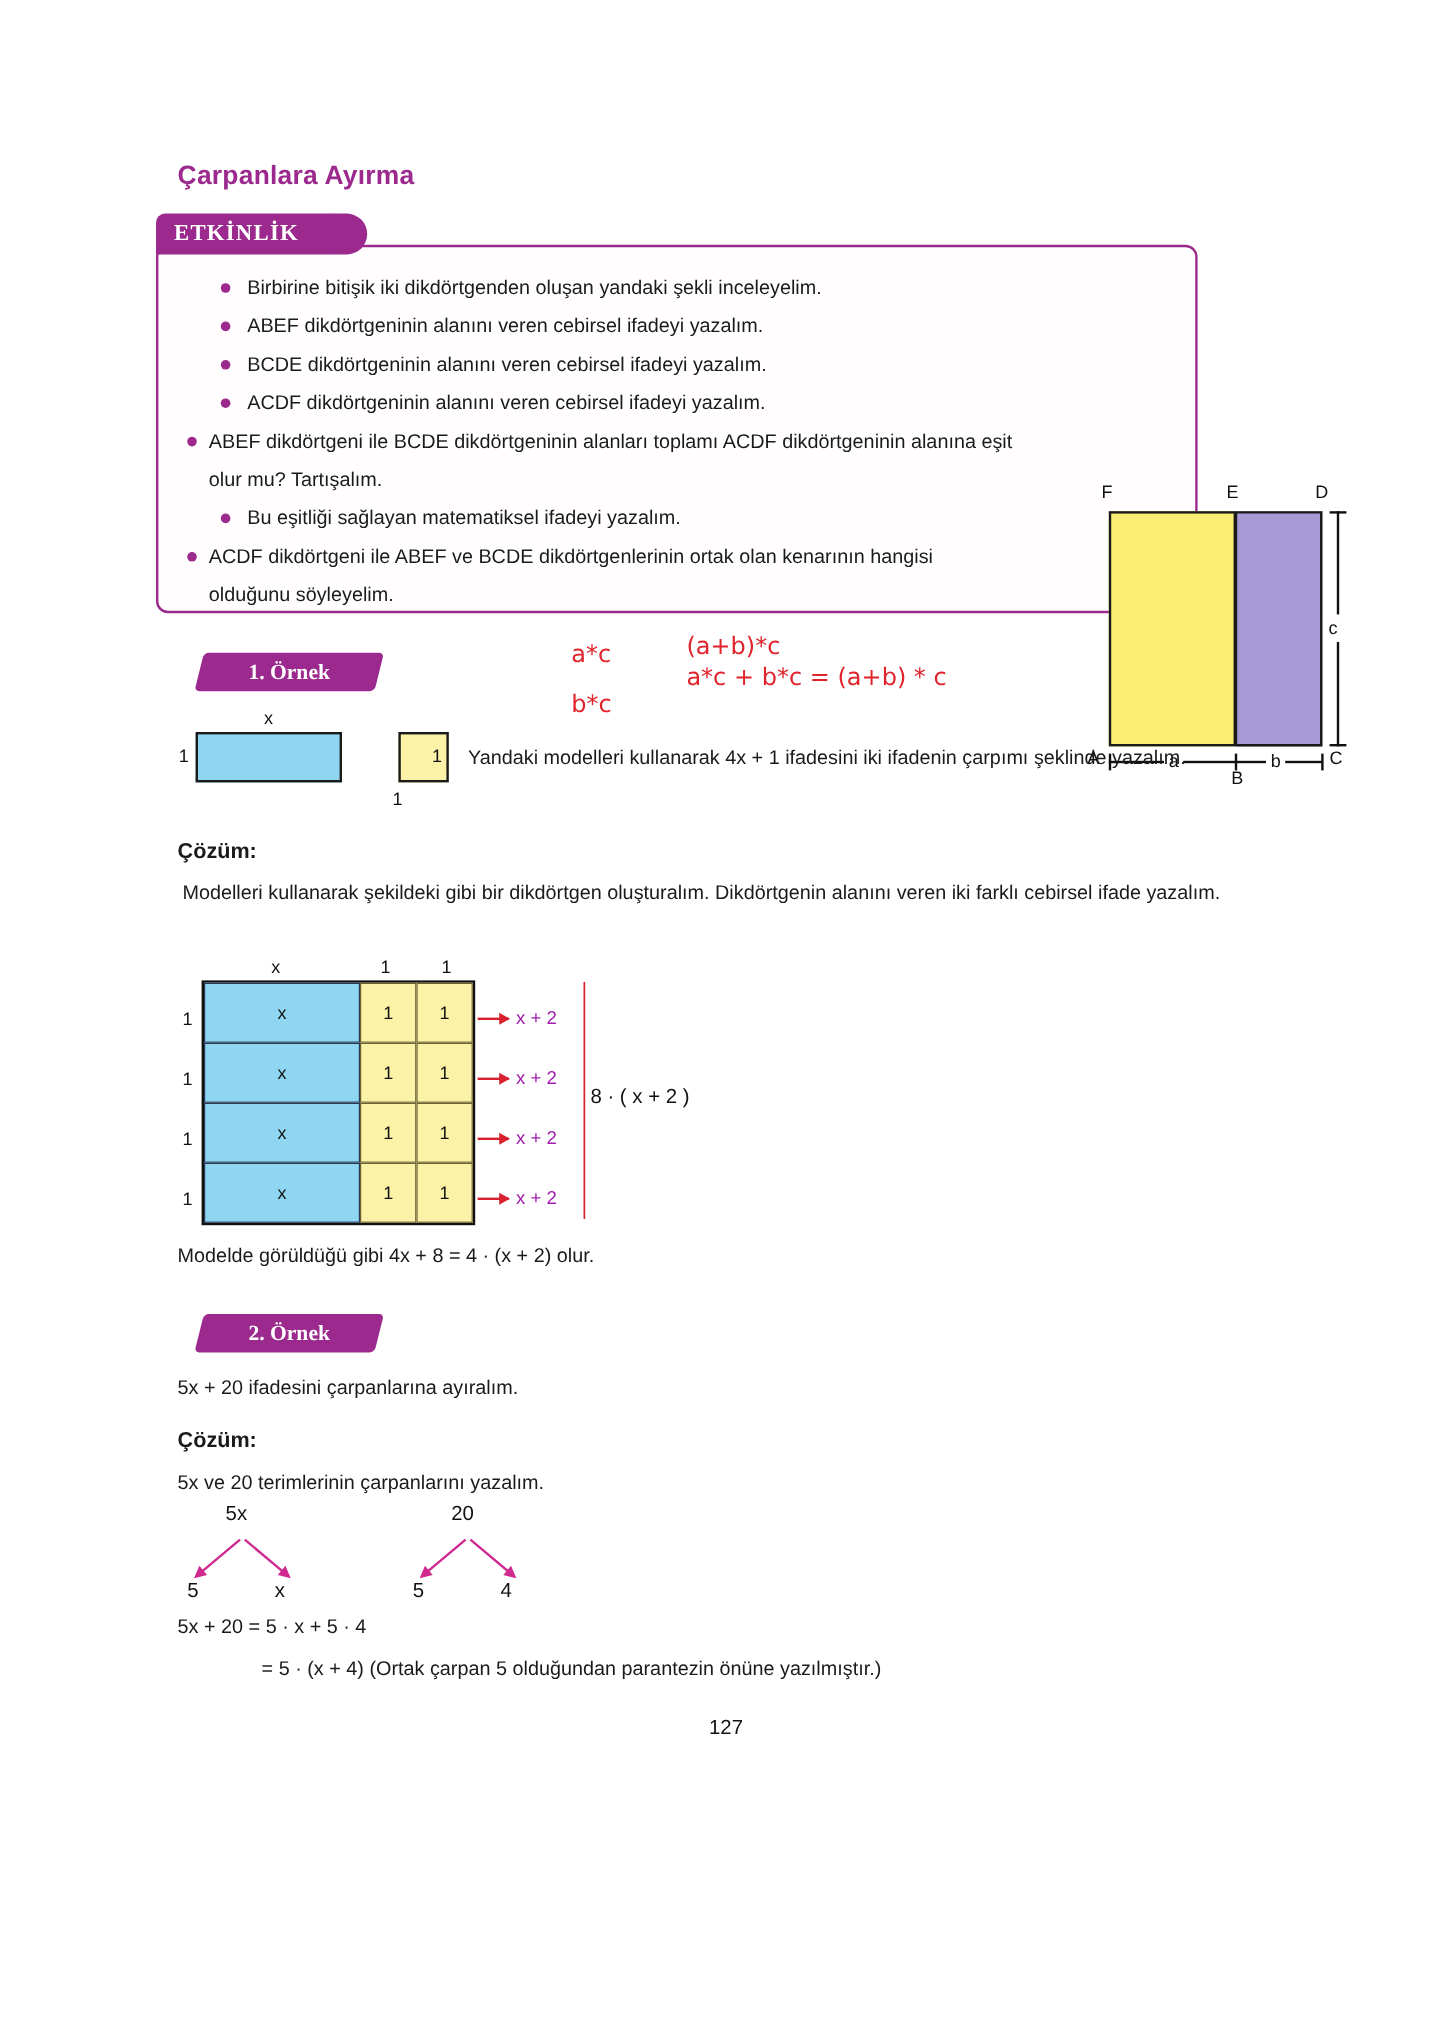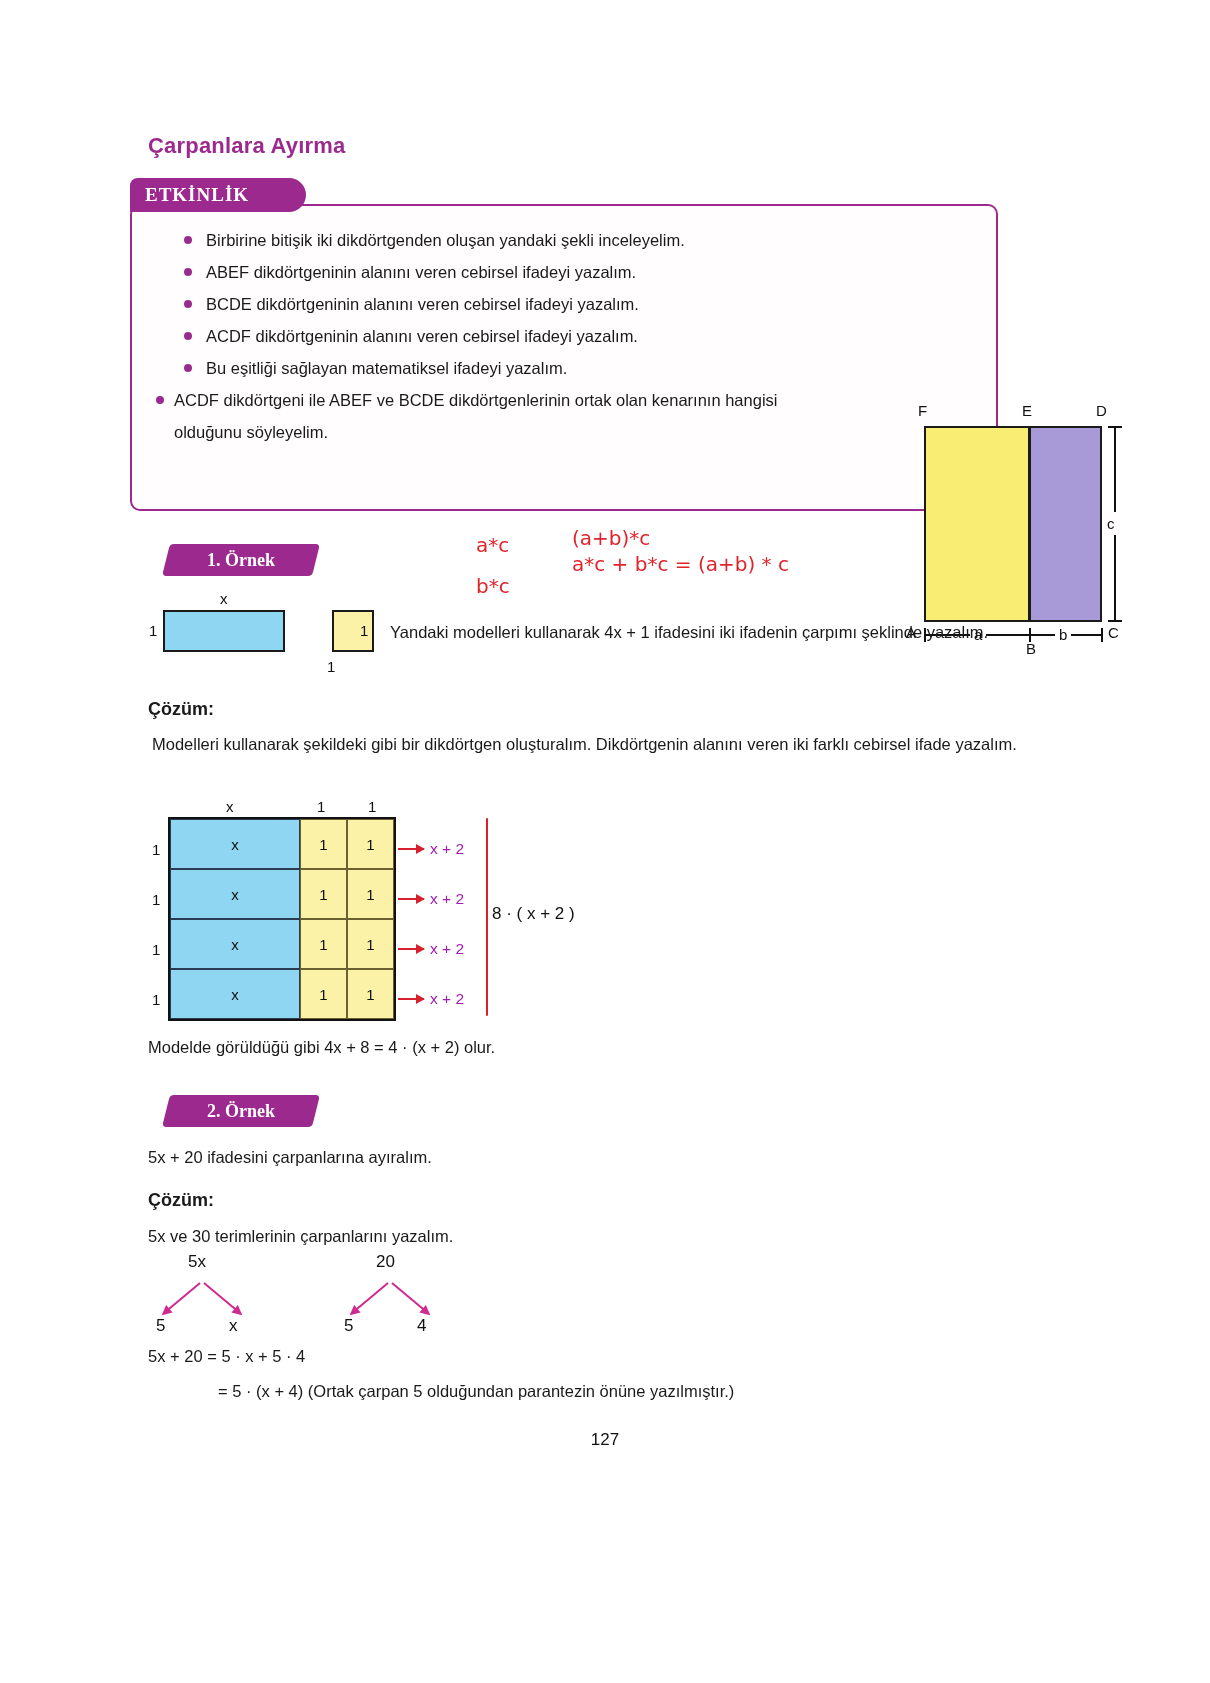--- a/index.html
+++ b/index.html
@@ -107,20 +107,24 @@
         <span>ABEF dikdörtgeninin alanını veren cebirsel ifadeyi yazalım.</span>
       </div>
       <div class="bl">
         <span class="dot"></span>
         <span>BCDE dikdörtgeninin alanını veren cebirsel ifadeyi yazalım.</span>
       </div>
       <div class="bl">
         <span class="dot"></span>
         <span>ACDF dikdörtgeninin alanını veren cebirsel ifadeyi yazalım.</span>
       </div>
+      <div class="bl" style="padding-left:26px;width:672px;">
+        <span class="dot" style="left:8px;"></span>
+        <span>ABEF dikdörtgeni ile BCDE dikdörtgeninin alanları toplamı ACDF dikdörtgeninin alanına eşit olur mu? Tartışalım.</span>
+      </div>
       <div class="bl">
         <span class="dot"></span>
         <span>Bu eşitliği sağlayan matematiksel ifadeyi yazalım.</span>
       </div>
       <div class="bl" style="padding-left:26px;width:640px;">
         <span class="dot" style="left:8px;"></span>
         <span>ACDF dikdörtgeni ile ABEF ve BCDE dikdörtgenlerinin ortak olan kenarının hangisi olduğunu söyleyelim.</span>
       </div>
     </div>
 
@@ -220,21 +224,21 @@
   </div>
 
   <div class="para" style="left:148px;top:1033px;">Modelde görüldüğü gibi 4x + 8 = 4 · (x + 2) olur.</div>
 
   <div class="ornek" style="left:166px;top:1095px;">
     <i>2. Örnek</i>
   </div>
 
   <div class="para" style="left:148px;top:1143px;">5x + 20 ifadesini çarpanlarına ayıralım.</div>
   <div class="para bold" style="left:148px;top:1186px;">Çözüm:</div>
-  <div class="para" style="left:148px;top:1222px;">5x ve 30 terimlerinin çarpanlarını yazalım.</div>
+  <div class="para" style="left:148px;top:1222px;">5x ve 20 terimlerinin çarpanlarını yazalım.</div>
 
   <div class="tree" style="left:150px;top:1252px;width:160px;height:90px;">
     <div class="tnode" style="left:38px;top:0;">5x</div>
     <div class="tarrow" style="left:50px;top:30px;width:48px;transform:rotate(140deg);"></div>
     <div class="tarrow" style="left:54px;top:30px;width:48px;transform:rotate(40deg);"></div>
     <div class="tnode" style="left:6px;top:64px;">5</div>
     <div class="tnode" style="left:79px;top:64px;">x</div>
   </div>
 
   <div class="tree" style="left:340px;top:1252px;width:160px;height:90px;">

